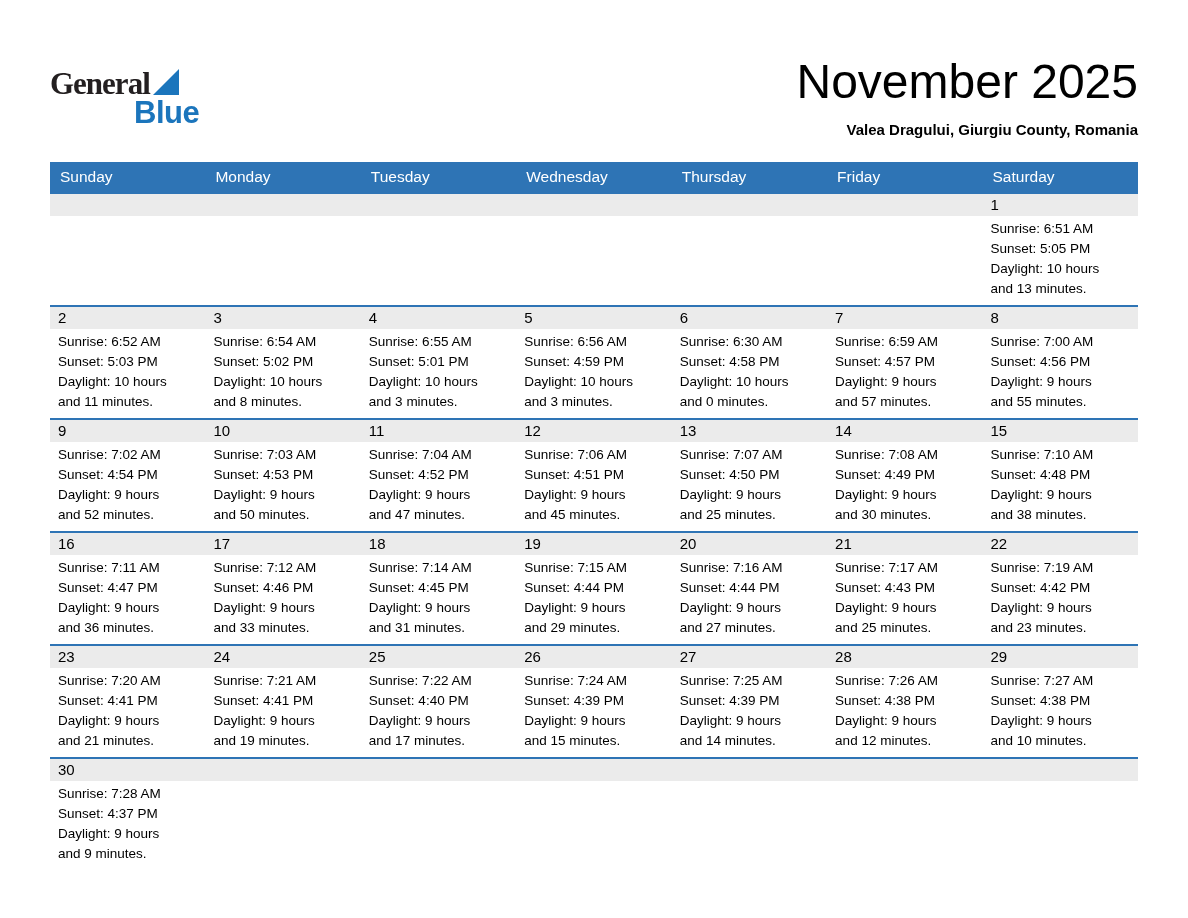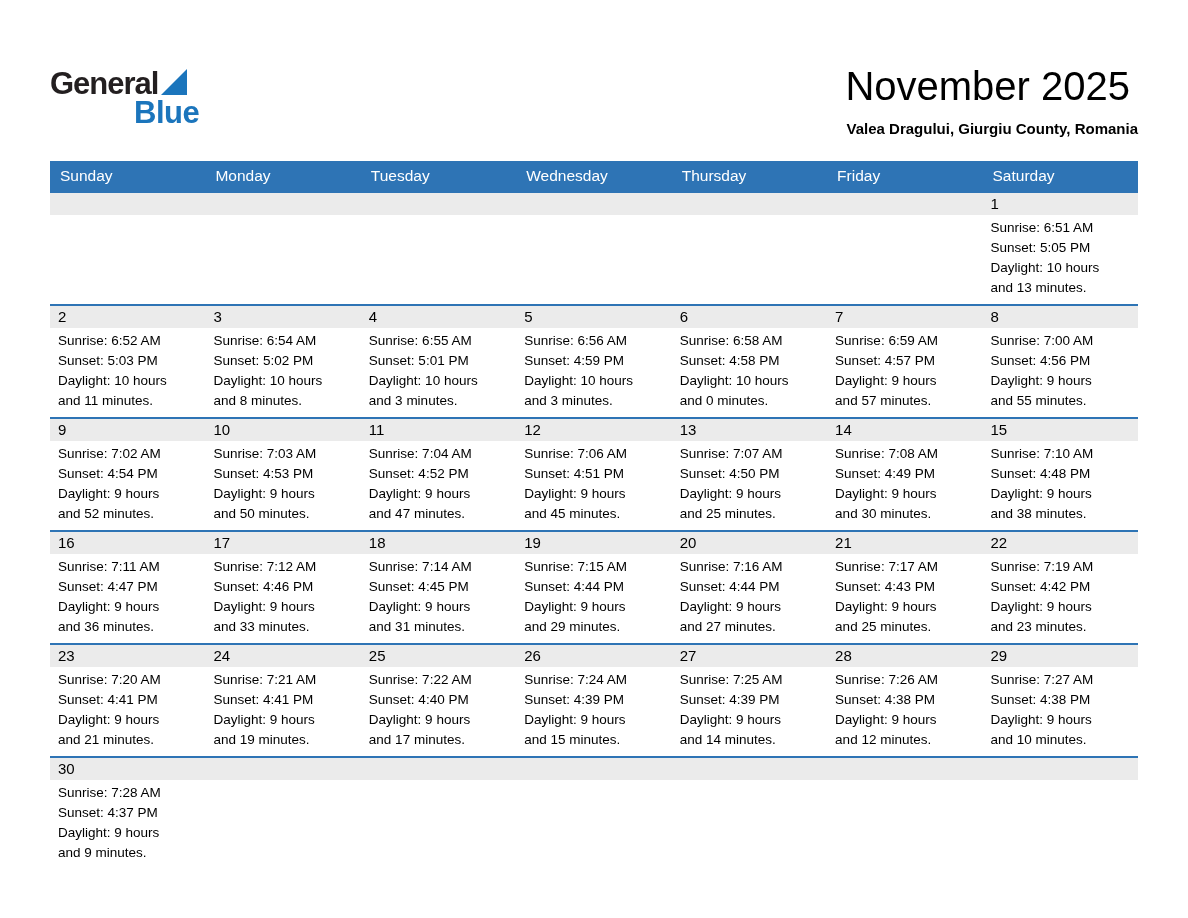--- a/index.html
+++ b/index.html
@@ -19,32 +19,32 @@
   .top {
     display: flex;
     justify-content: space-between;
     align-items: flex-start;
     margin-bottom: 24px;
   }
   .logo { padding-top: 18px; padding-left: 0; }
   .logo-line1 { display: flex; align-items: flex-end; }
   .logo-general {
     font-size: 31px; font-weight: bold; color: #231f20;
-    letter-spacing: -1px; line-height: 1;
+    letter-spacing: -1px; line-height: 1; font-family: Liberation Serif, serif;
   }
   .logo-tri { display: inline-block; margin-left: 3px; }
   .logo-blue {
     display: block;
     font-size: 31px; font-weight: bold; color: #1b75bc;
     letter-spacing: -0.5px; line-height: 1;
     margin-left: 84px; margin-top: -2px; text-align: right;
   }
 
   .titles { text-align: right; padding-top: 6px; }
-  .title { margin: 8px; font-size: 40px; font-weight: 400; line-height: 1.1; color: #000; }
+  .title { margin: 0; font-size: 48px; font-weight: 400; line-height: 1.1; color: #000; }
   .subtitle { margin: 12px 0 0 0; font-size: 15px; font-weight: bold; color: #000; }
 
   
   table.calendar {
     width: 100%;
     border-collapse: collapse;
     table-layout: fixed;
   }
   .calendar thead th {
     background: #2e74b5;
@@ -178,21 +178,21 @@
             <div class="lines">
               <div class="info">Sunrise: 6:56 AM</div>
               <div class="info">Sunset: 4:59 PM</div>
               <div class="info">Daylight: 10 hours</div>
               <div class="info">and 3 minutes.</div>
             </div>
           </td>
           <td>
             <div class="daynum">6</div>
             <div class="lines">
-              <div class="info">Sunrise: 6:58 AM</div>
+              <div class="info">Sunrise: 6:30 AM</div>
               <div class="info">Sunset: 4:58 PM</div>
               <div class="info">Daylight: 10 hours</div>
               <div class="info">and 0 minutes.</div>
             </div>
           </td>
           <td>
             <div class="daynum">7</div>
             <div class="lines">
               <div class="info">Sunrise: 6:59 AM</div>
               <div class="info">Sunset: 4:57 PM</div>

